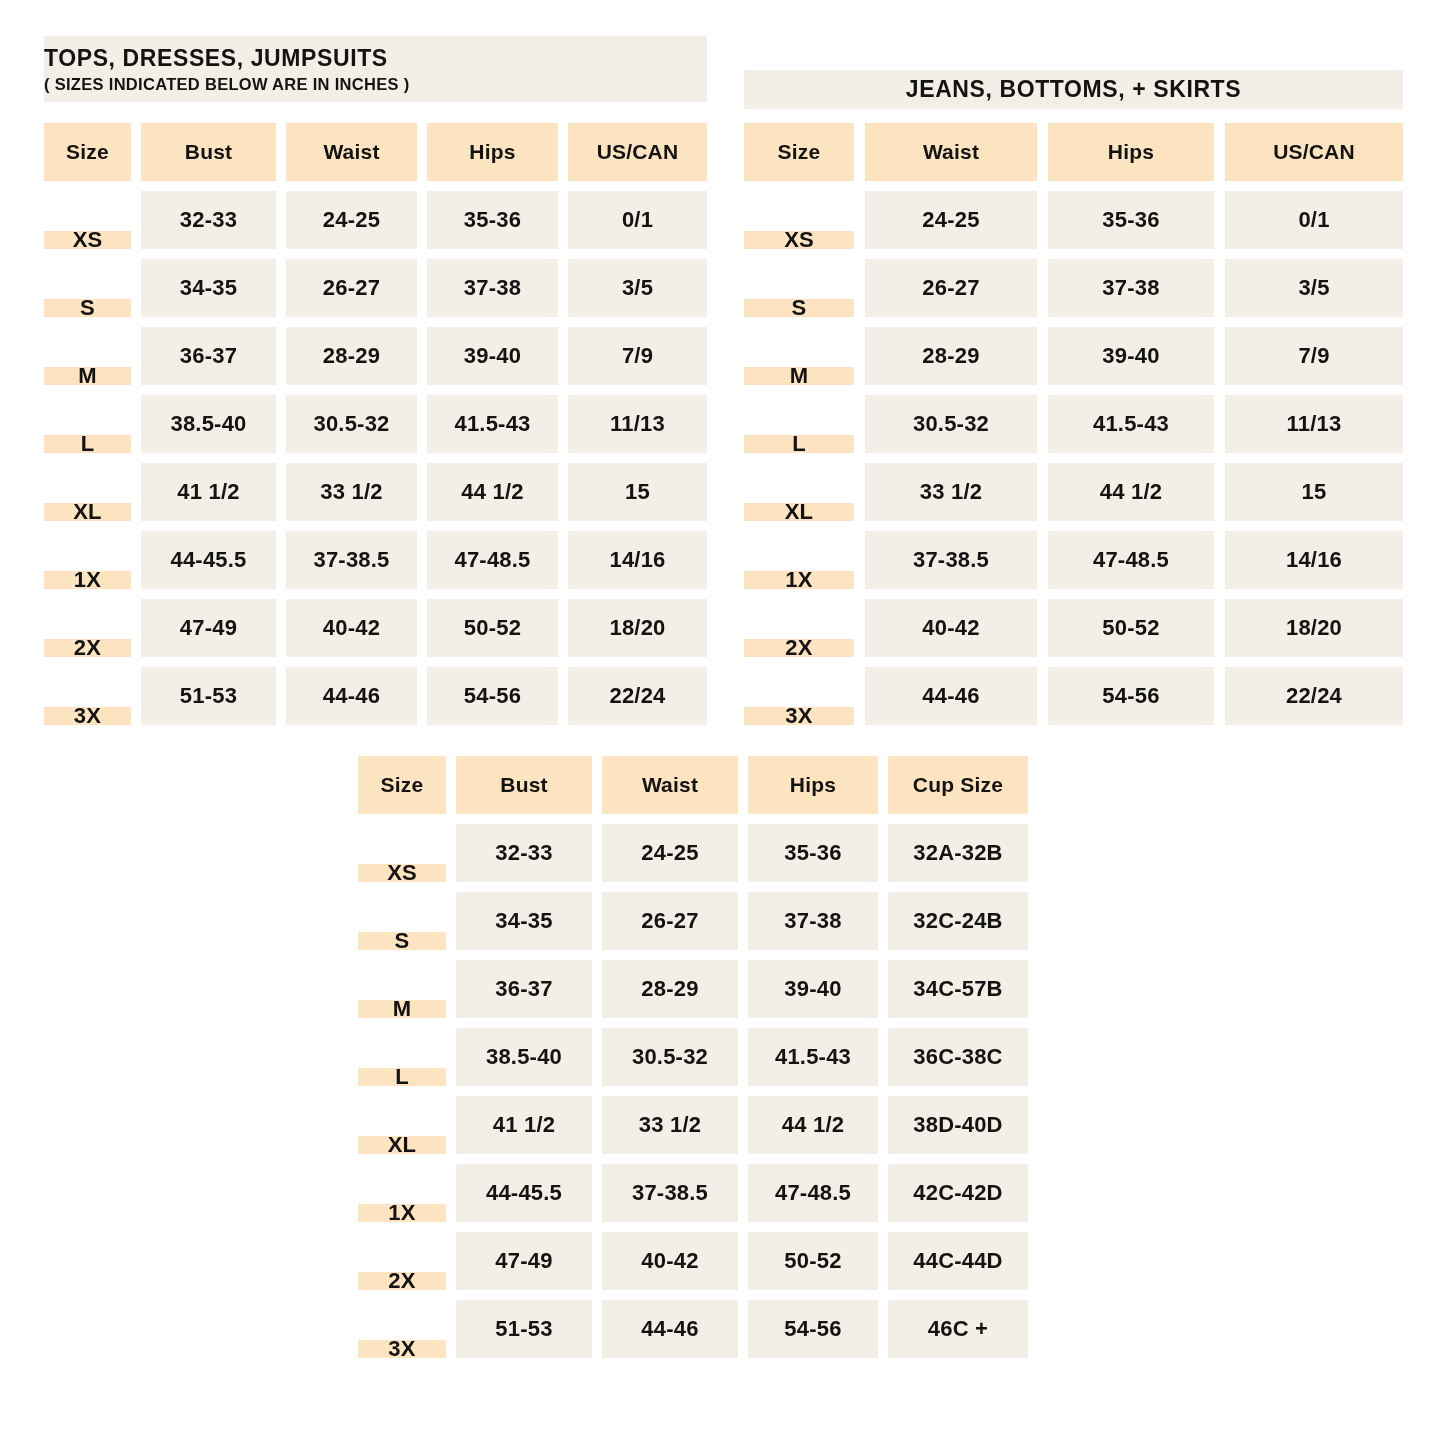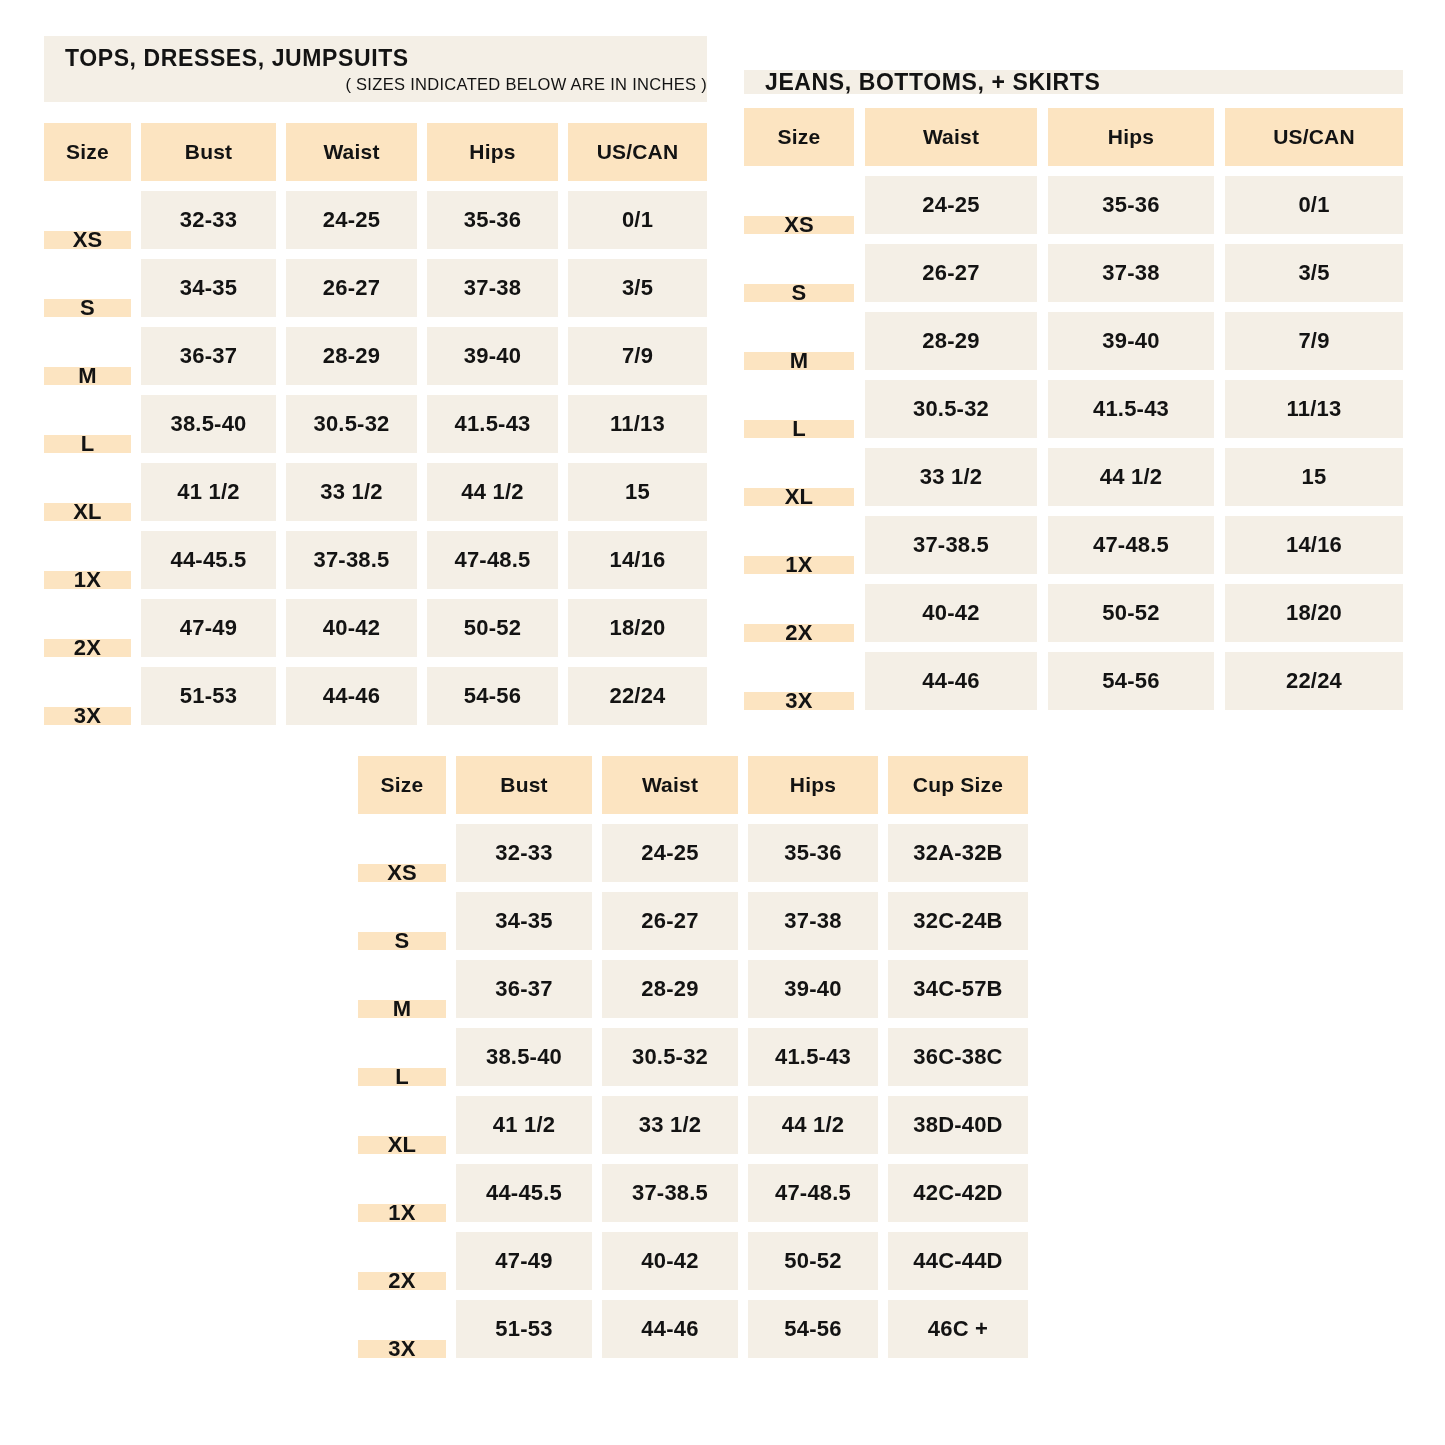--- a/index.html
+++ b/index.html
@@ -11,32 +11,32 @@
     color:#131313;
   }
   .size-table { position:absolute; }
   #table-tops     { left:44px;  top:36px;  width:663px; }
   #table-jeans    { left:744px; top:70px;  width:659px; }
   #table-lingerie { left:358px; top:743px; width:670px; }
 
   .title-block {
     background:var(--title-block, #f4efe6);
     display:flex; flex-direction:column; justify-content:center;
-    padding-left:21px; box-sizing:border-box;
+    box-sizing:border-box;
   }
   #table-tops .title-block { height:66px; }
-  #table-jeans .title-block, #table-lingerie .title-block { height:24px; }
+  #table-jeans .title-block, #table-lingerie .title-block { height:39px;text-align:center; }
 
   .title {
     font-size:23px; font-weight:900; letter-spacing:0.6px;
     color:var(--text, #131313); white-space:nowrap;
   }
   .subtitle {
-    font-size:16.5px; font-weight:400; letter-spacing:0.3px;
-    margin-top:3px; white-space:nowrap;text-align:right;
+    font-size:16.5px; font-weight:700; letter-spacing:0.3px;
+    margin-top:3px; white-space:nowrap;
   }
 
   .grid { display:grid; row-gap:10px; grid-auto-rows:58px; }
   #table-tops .grid     { grid-template-columns:87px 135px 131px 131px 139px; column-gap:10px; margin-top:21px; }
   #table-jeans .grid    { grid-template-columns:110px 172px 166px 178px;      column-gap:11px; margin-top:14px; }
   #table-lingerie .grid { grid-template-columns:88px 136px 136px 130px 140px; column-gap:10px; margin-top:13px; }
 
   .cell {
     display:flex; align-items:center; justify-content:center;
     font-weight:700; letter-spacing:0.2px;

